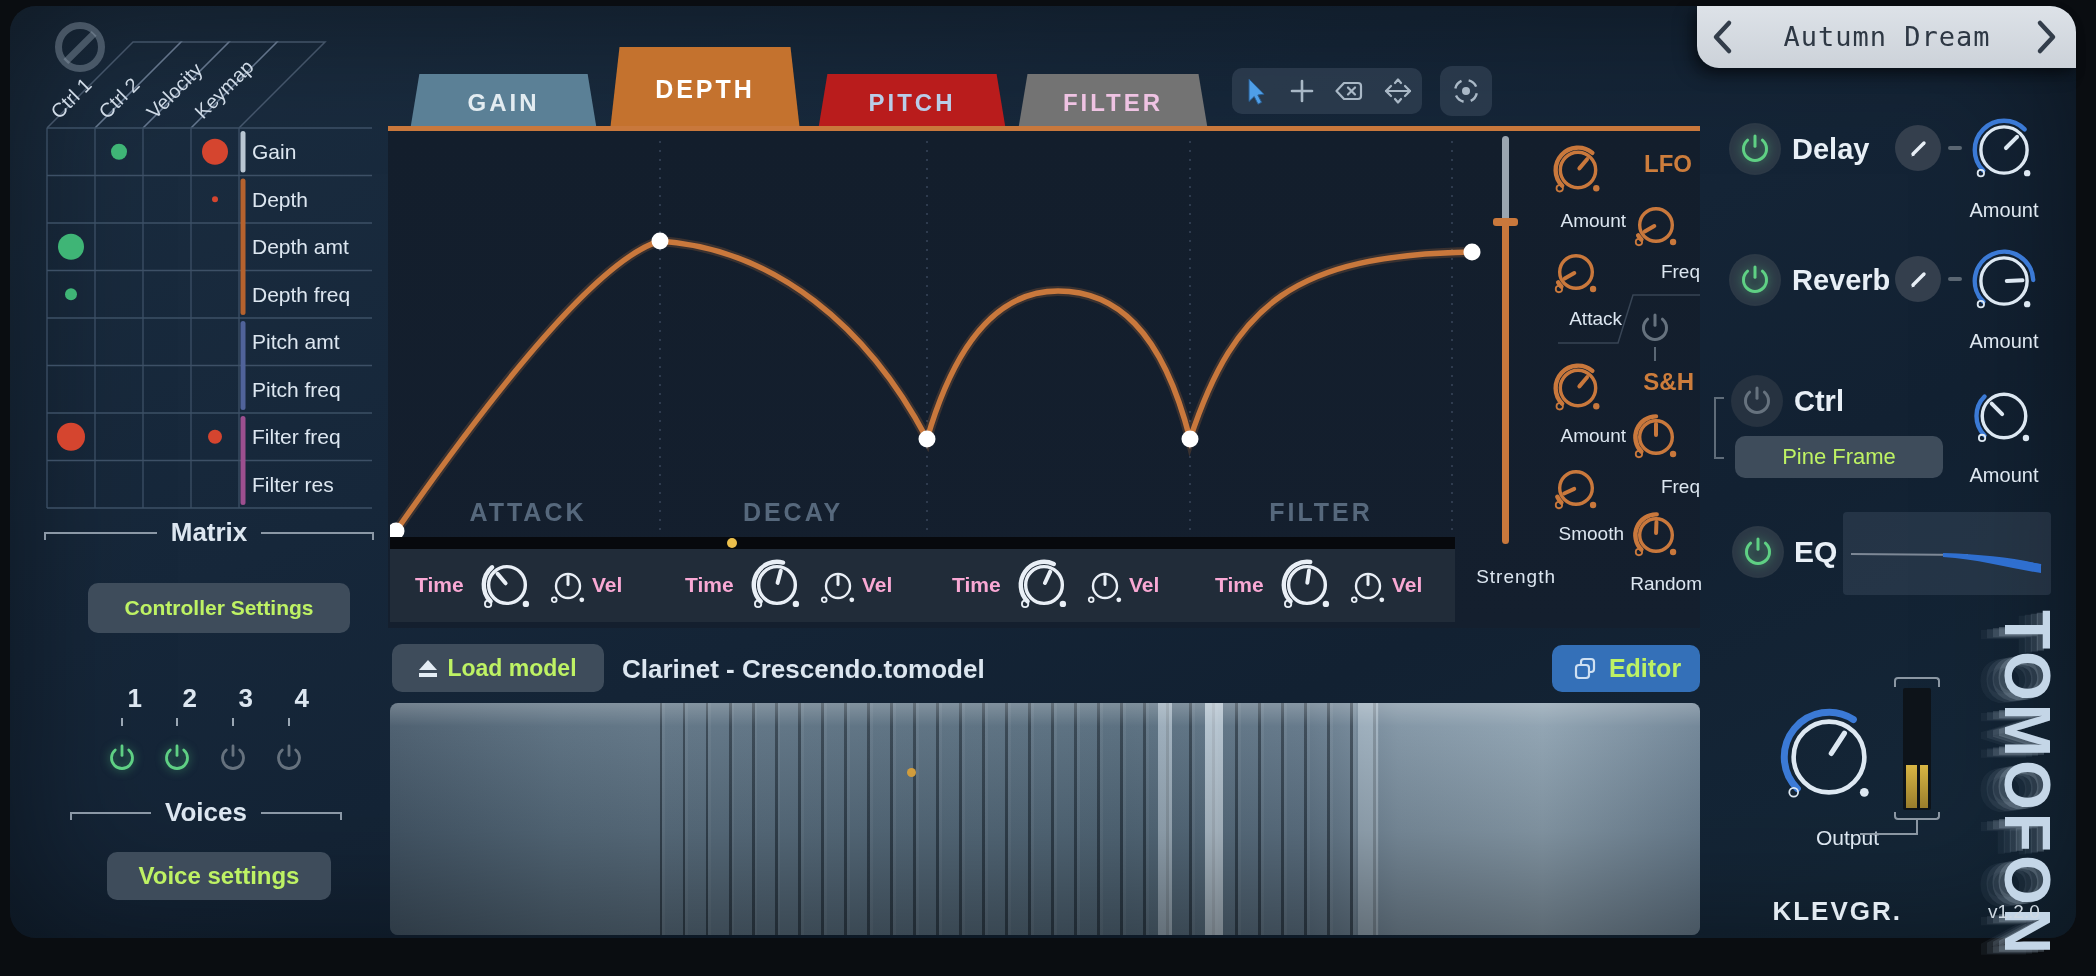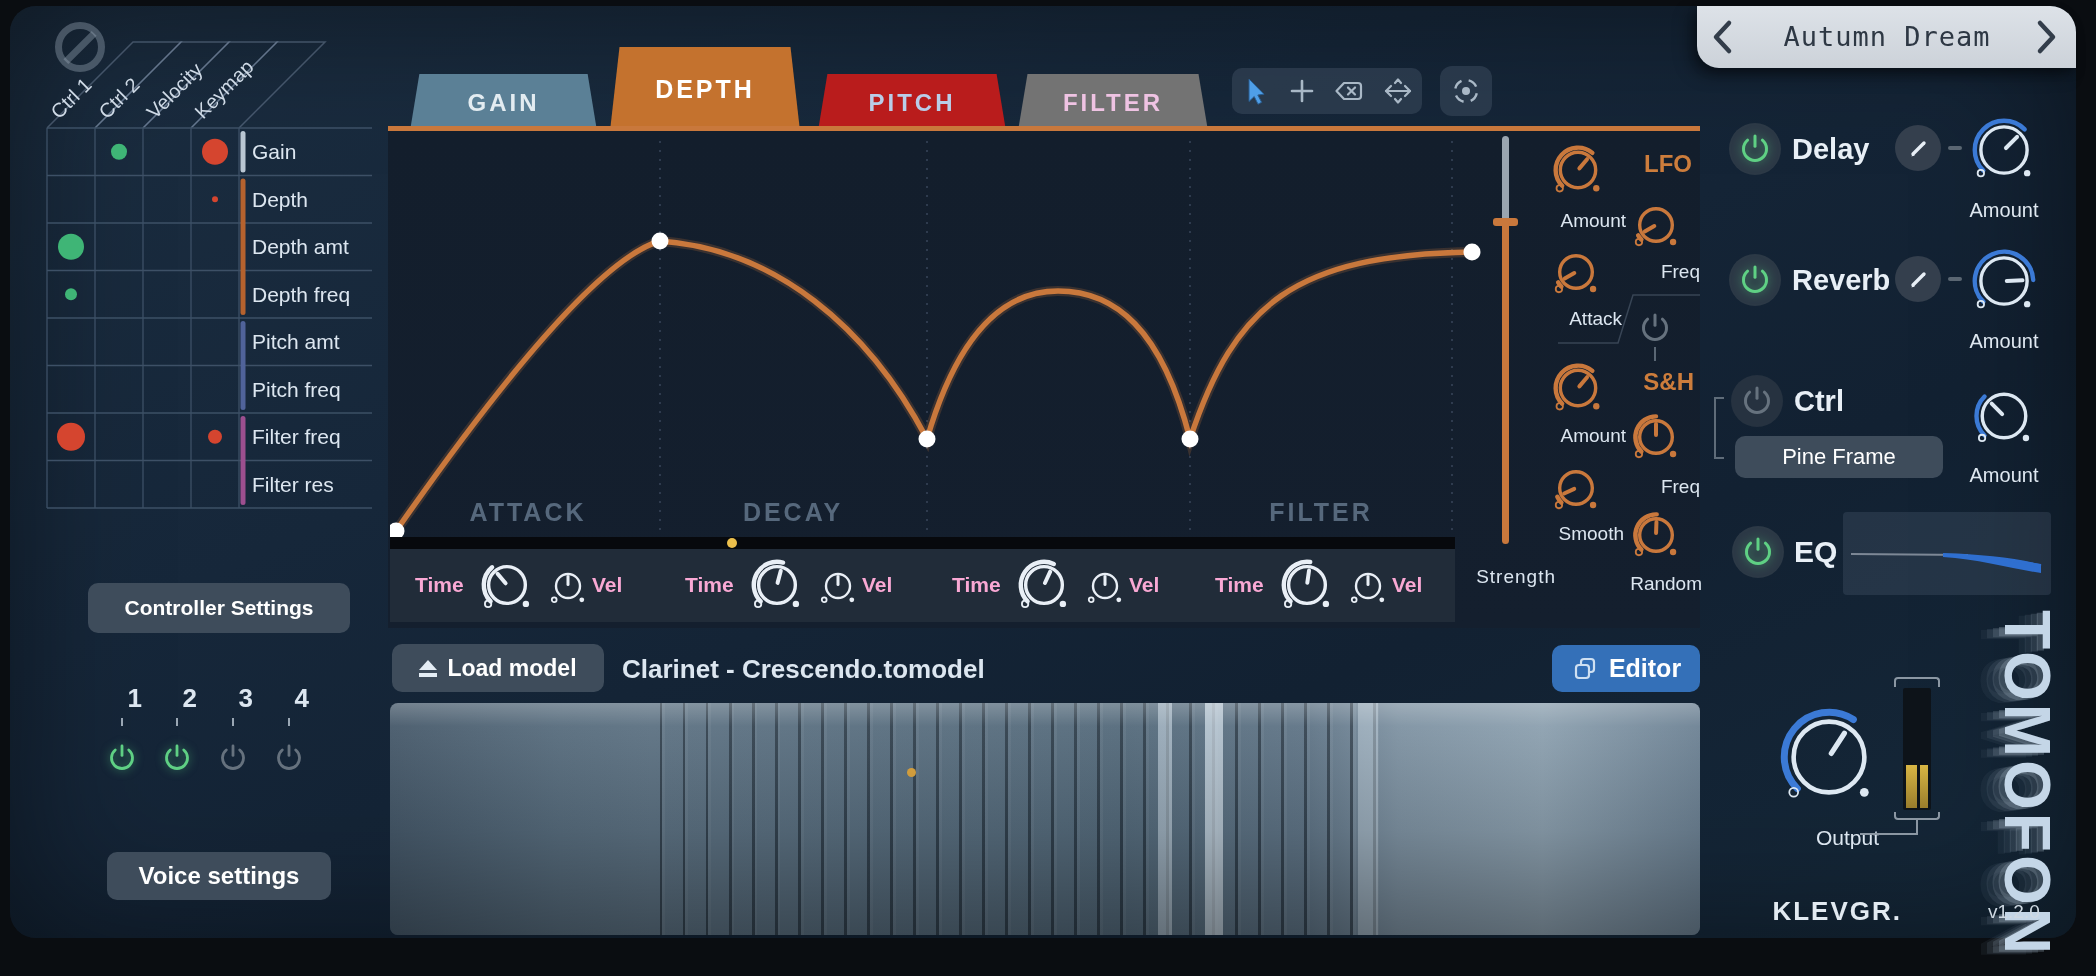--- a/index.html
+++ b/index.html
@@ -8,21 +8,21 @@
   #app { position:relative; width:2096px; height:976px; overflow:hidden; background:#0a0d11; }
   #win { position:absolute; left:10px; top:6px; width:2066px; height:932px; border-radius:26px;
          background:linear-gradient(155deg,#1b2d40 0%,#16273a 35%,#122132 68%,#152839 100%); }
   #win::after { content:''; position:absolute; inset:0; border-radius:26px; pointer-events:none;
          box-shadow:inset 0 0 140px rgba(0,0,0,.5); }
   .abs { position:absolute; }
   .lbl { position:absolute; color:#dce6f0; }
   .b { font-weight:bold; }
   .ctr { text-align:right; }
   .btn { position:absolute; display:flex; align-items:center; justify-content:center;
-         border-radius:10px; color:#ffffff; cursor:pointer; }
+         border-radius:10px; color:#bef264; cursor:pointer; }
   .graybtn { background:#3e4c5b; }
   
   .tab { position:absolute; display:flex; align-items:center; justify-content:center;
          font-weight:bold; letter-spacing:3px; font-size:24px; cursor:pointer;
          clip-path:polygon(5% 0, 95% 0, 100% 100%, 0 100%); }
   
   #env-panel { position:absolute; left:388px; top:126px; width:1312px; height:502px;
          background:linear-gradient(180deg,#131e2c,#141f2e); border-top:5px solid #c9783c; }
   .seclbl { position:absolute; color:#56687c; font-weight:bold; font-size:25px; letter-spacing:3px; text-align:center; }
   #blackbar { position:absolute; left:390px; top:537px; width:1065px; height:12px; background:#07090d; }
@@ -124,20 +124,25 @@
         <circle cx="81" cy="143.75" r="8" fill="#3fb576"></circle>
         <circle cx="177" cy="143.75" r="13" fill="#d5452f"></circle>
         <circle cx="177" cy="191.25" r="3" fill="#d5452f"></circle>
         <circle cx="33" cy="238.75" r="13" fill="#3fb576"></circle>
         <circle cx="33" cy="286.25" r="6" fill="#3fb576"></circle>
         <circle cx="33" cy="428.75" r="14" fill="#d5452f"></circle>
         <circle cx="177" cy="428.75" r="7" fill="#d5452f"></circle>
       </g>
   </svg>
 
+  <div class="bracketrow" style="left:44px;top:517px;width:330px;font-size:26px;">
+    <span class="bracketline l"></span>
+    <span>Matrix</span>
+    <span class="bracketline r"></span>
+  </div>
 
   <div class="btn graybtn" style="left:88px;top:583px;width:262px;height:50px;font-size:21px;font-weight:bold;">
     <span>Controller Settings</span>
   </div>
 
   <div class="lbl b ctr" style="left:102px;top:683px;width:40px;font-size:26px;">1</div>
   <div class="lbl b ctr" style="left:157px;top:683px;width:40px;font-size:26px;">2</div>
   <div class="lbl b ctr" style="left:213px;top:683px;width:40px;font-size:26px;">3</div>
   <div class="lbl b ctr" style="left:269px;top:683px;width:40px;font-size:26px;">4</div>
   <div class="tick" style="left:121px;top:718px;"></div>
@@ -161,20 +166,25 @@
     <path d="M20.74926990170866,5.956533347250732 A10.5,10.5 0 1 1 7.250730098291334,5.956533347250733" fill="none" stroke="#66727e" stroke-width="2.8000000000000003" stroke-linecap="round"></path>
     <line x1="14" y1="2" x2="14" y2="11.375" stroke="#66727e" stroke-width="2.8000000000000003" stroke-linecap="round"></line>
       </svg>
     </div>
   <div class="pwr" style="left:265px;top:734px;width:48px;height:48px;">
       <svg width="28" height="28" viewBox="0 0 28 28" style="">
     <path d="M20.74926990170866,5.956533347250732 A10.5,10.5 0 1 1 7.250730098291334,5.956533347250733" fill="none" stroke="#66727e" stroke-width="2.8000000000000003" stroke-linecap="round"></path>
     <line x1="14" y1="2" x2="14" y2="11.375" stroke="#66727e" stroke-width="2.8000000000000003" stroke-linecap="round"></line>
       </svg>
     </div>
+  <div class="bracketrow" style="left:70px;top:797px;width:272px;font-size:26px;">
+    <span class="bracketline l"></span>
+    <span>Voices</span>
+    <span class="bracketline r"></span>
+  </div>
   <div class="btn graybtn" style="left:107px;top:852px;width:224px;height:48px;font-size:24px;font-weight:bold;">
     <span>Voice settings</span>
   </div>
 
   <div class="tab" style="left:410px;top:74px;width:187px;height:57px;background:#5b8096;color:#e3ecf1;">
       <span>GAIN</span>
     </div>
   <div class="tab" style="left:610px;top:47px;width:190px;height:84px;background:#c4722e;color:#ffffff;font-size:25px;">
       <span>DEPTH</span>
     </div>

